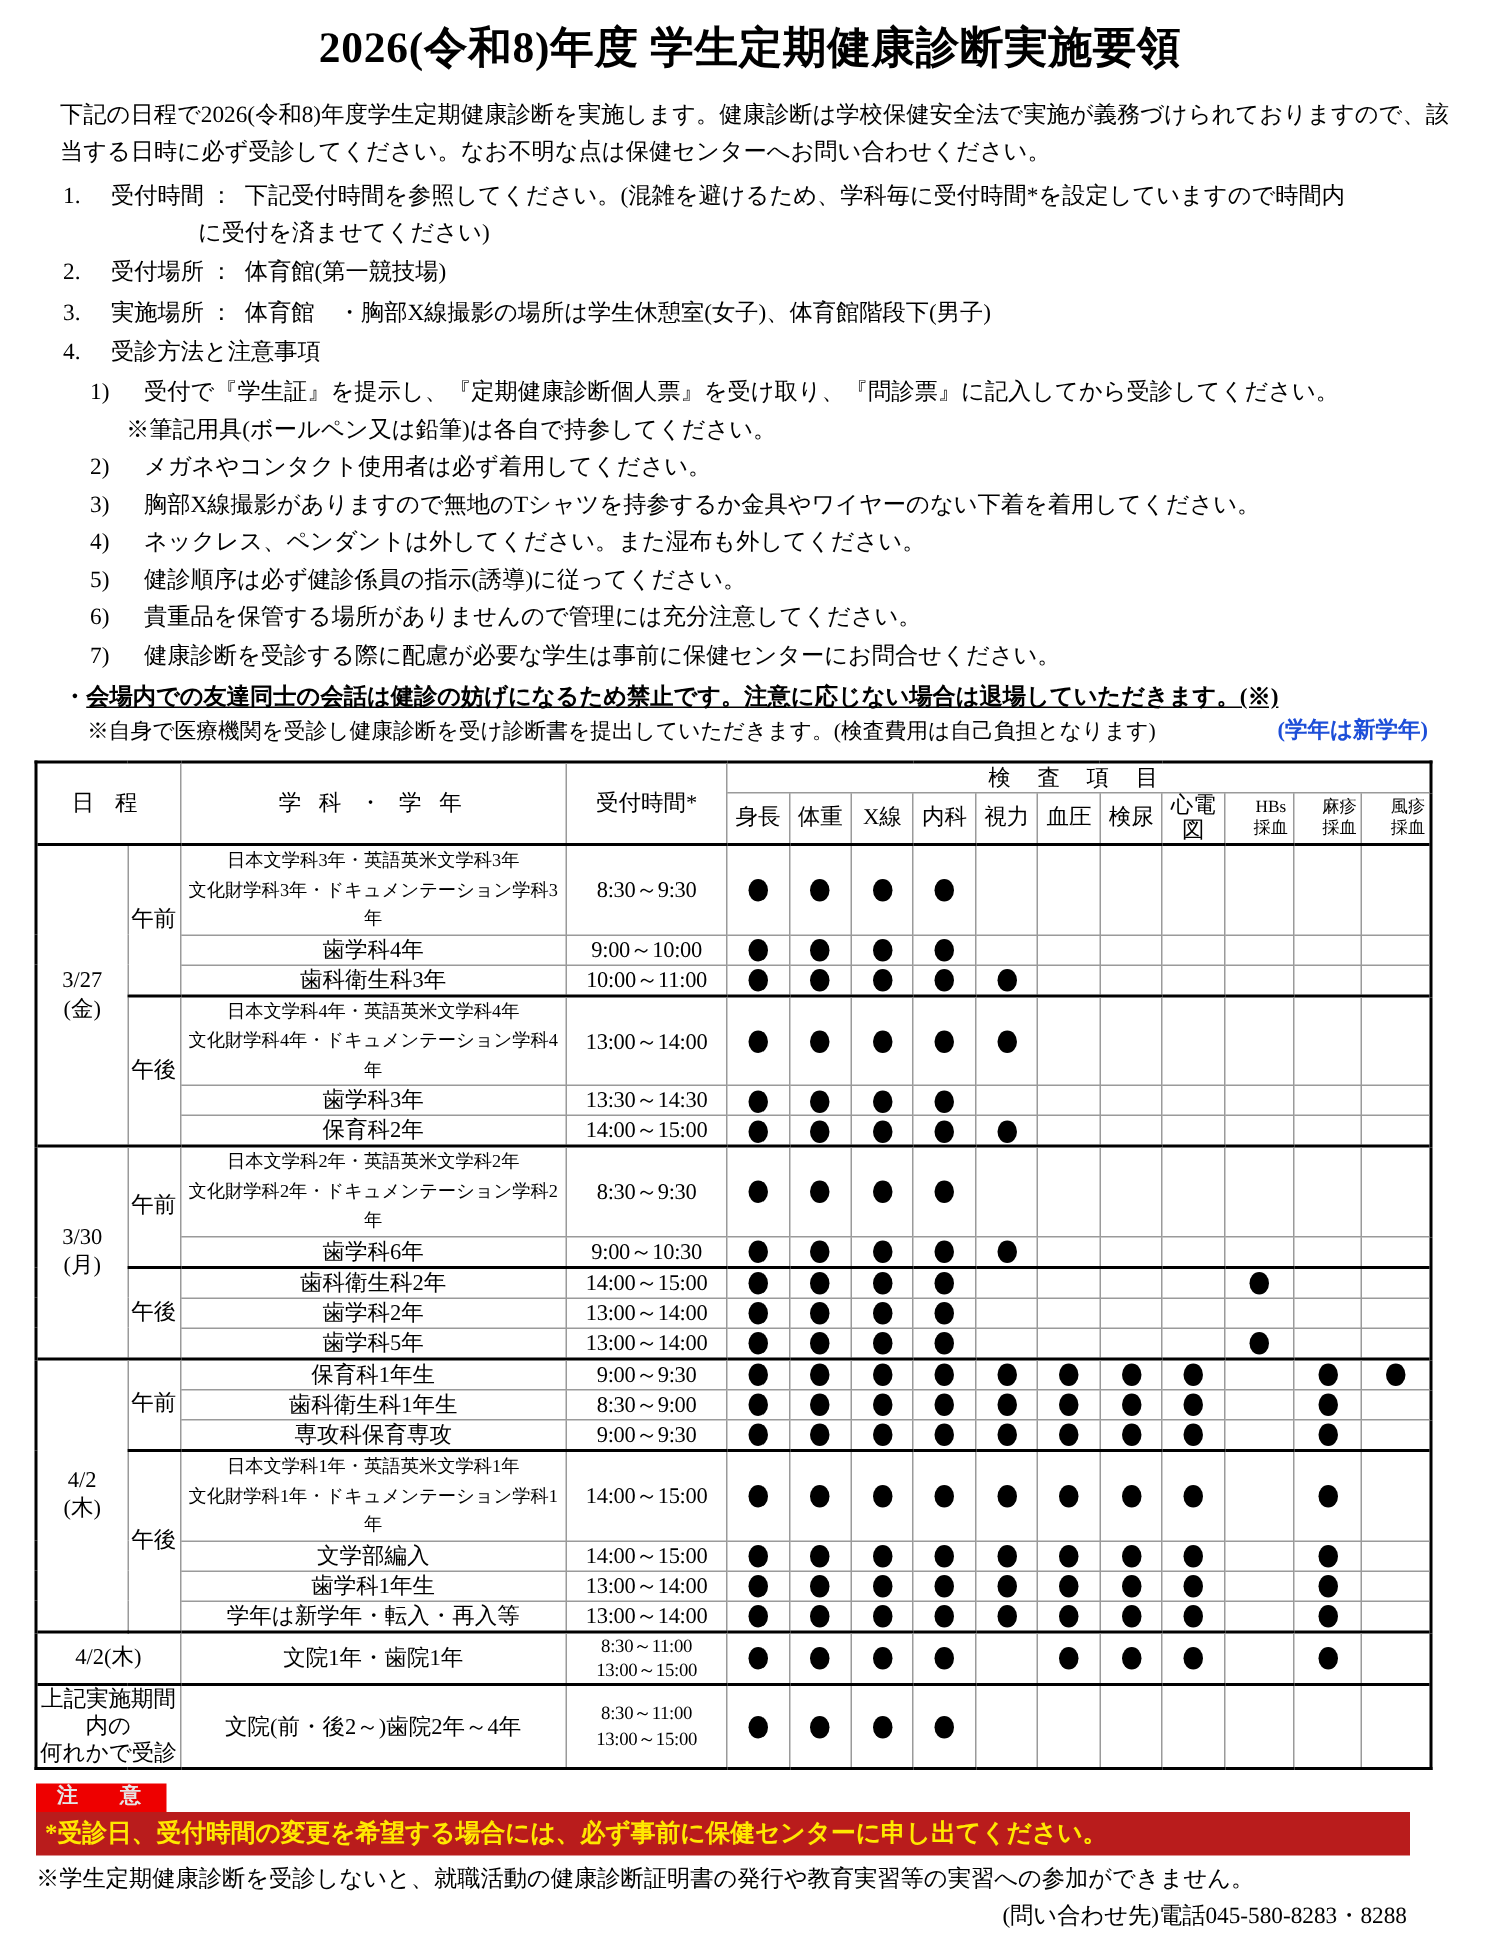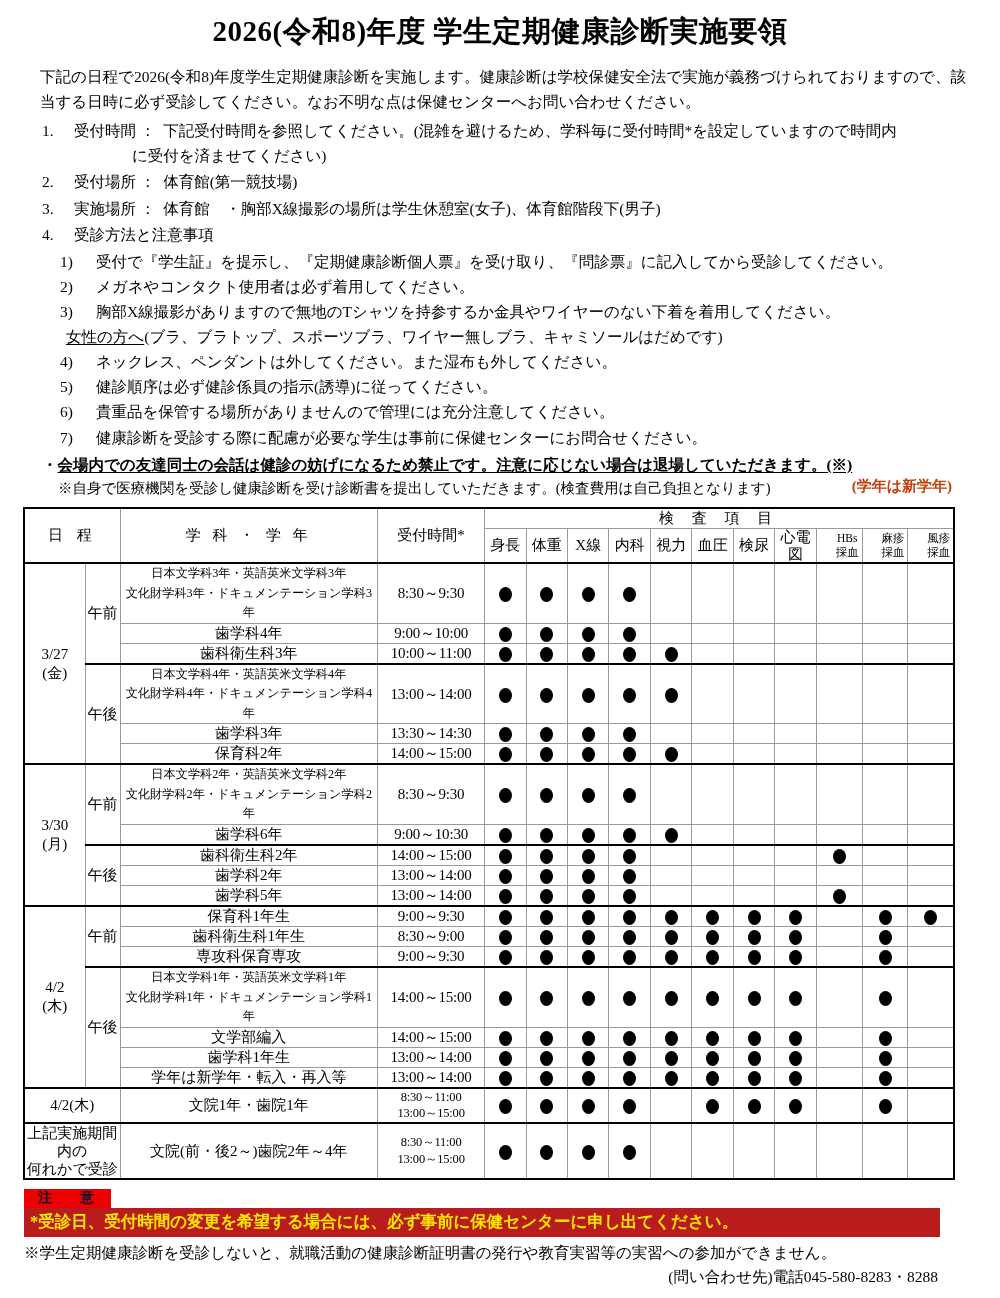--- a/index.html
+++ b/index.html
@@ -58,21 +58,21 @@
 
   .bullet-warn{
     font-size:15.5px;line-height:1.62;font-weight:bold;
     padding-left:20px; position:relative; margin-top:2px;
   }
   .bullet-warn .u{ text-decoration:underline; text-underline-offset:2px;}
   .sub-note{
     font-size:14.5px;line-height:1.62;padding-left:36px;position:relative;
   }
   .newyear{
-    color:#c2410c; font-weight:bold; font-size:15px;
+    color:#1d4ed8; font-weight:bold; font-size:15px;
     position:absolute; right:26px;
   }
   .row-note{position:relative;height:24px;}
 
   
   table.sched{
     border-collapse:collapse;
     width:932px;
     margin:6px 0 0 1px;
     table-layout:fixed;
@@ -114,21 +114,21 @@
   td.mark{font-size:0;}
   .dot{
     display:inline-block;width:13px;height:15px;border-radius:50%;
     background:#000;vertical-align:middle;
   }
   td.small-note{font-size:9.5px;line-height:1.2;padding:2px 1px;}
 
   
   .notice-wrap{ margin:8px 0 0 2px;}
   .chui{
-    display:inline-block;background:#ee0000;color:#0f172a;font-weight:bold;
+    display:inline-block;background:#ee0000;color:#e5e5e5;font-weight:bold;
     font-size:14px;letter-spacing:7px;padding:1px 10px 1px 14px;
     line-height:1.2;
   }
   .blue-band{
     background:#b91c1c;color:#ffe800;font-weight:bold;font-size:16.5px;
     padding:3px 6px 4px 6px;line-height:1.3;margin-top:0px;width:916px;
     box-sizing:border-box;
   }
   .foot-note{font-size:15.5px;line-height:1.6;margin-top:4px;}
   .foot-contact{font-size:15.5px;text-align:right;padding-right:40px;margin-top:2px;}
@@ -156,30 +156,28 @@
     <li>
       <span class="num">4.</span><span>受診方法と注意事項</span>
     </li>
   </ol>
 
   <ul class="sublist">
     <li>
       <span class="sn">1)</span>
       <span class="txt">受付で『学生証』を提示し、『定期健康診断個人票』を受け取り、『問診票』に記入してから受診してください。</span>
     </li>
+    <li class="note-star" style="padding-left:62px">※筆記用具(ボールペン又は鉛筆)は各自で持参してください。</li>
     <li>
       <span class="sn">2)</span>
       <span class="txt">メガネやコンタクト使用者は必ず着用してください。</span>
     </li>
     <li>
       <span class="sn">3)</span>
       <span class="txt">胸部X線撮影がありますので無地のTシャツを持参するか金具やワイヤーのない下着を着用してください。</span>
-    </li>
-    <li class="fem" style="padding-left:44px">
-      <u>女性の方へ</u><span>(ブラ、ブラトップ、スポーツブラ、ワイヤー無しブラ、キャミソールはだめです)</span>
     </li>
     <li>
       <span class="sn">4)</span>
       <span class="txt">ネックレス、ペンダントは外してください。また湿布も外してください。</span>
     </li>
     <li>
       <span class="sn">5)</span>
       <span class="txt">健診順序は必ず健診係員の指示(誘導)に従ってください。</span>
     </li>
     <li>

